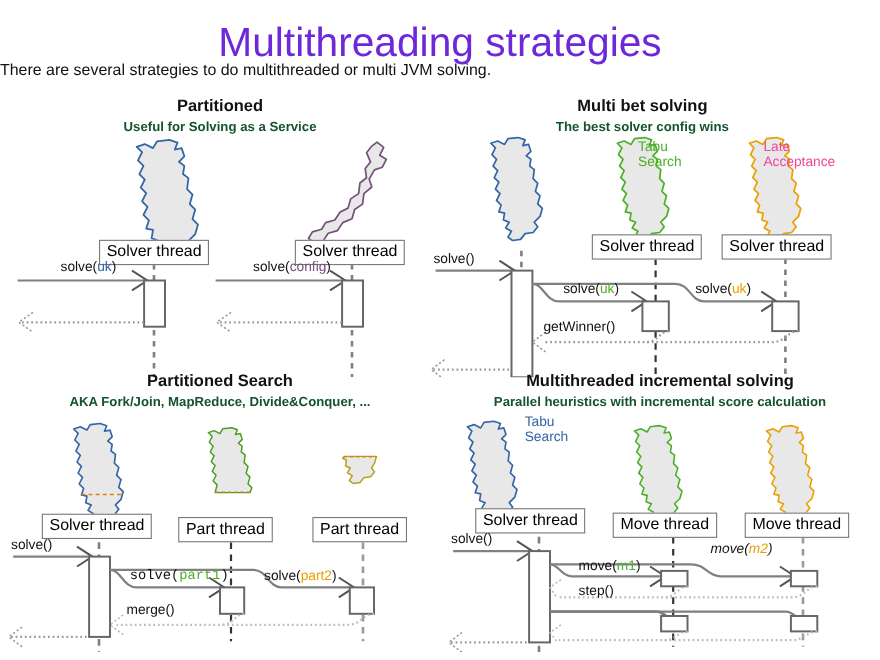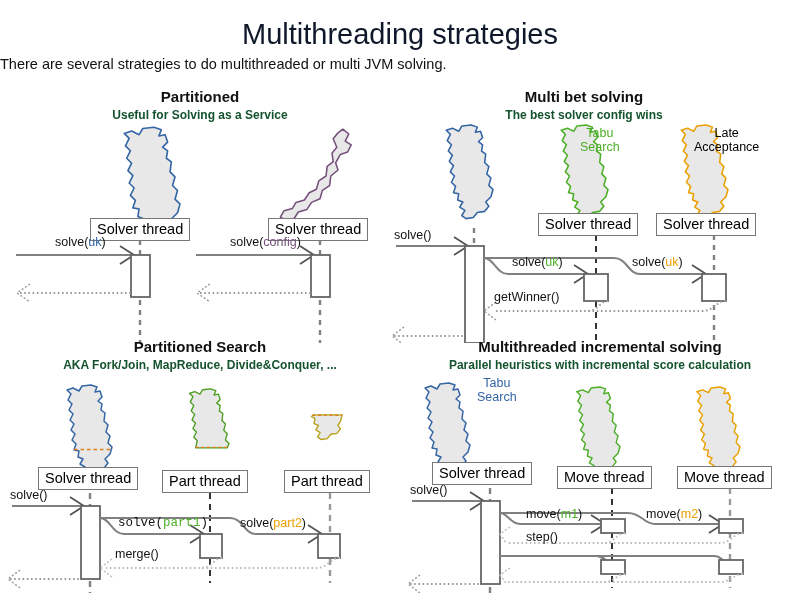--- a/index.html
+++ b/index.html
@@ -8,22 +8,22 @@
     width: 800px; height: 600px;
     background: #ffffff;
     font-family: "Liberation Sans", sans-serif;
     color: #1a1a1a;
     overflow: hidden;
   }
   #page { position: relative; width: 800px; height: 600px; }
 
   .pg-title {
     position: absolute; left: 0; top: 18px; width: 800px;
-    text-align: center; font-size: 29px; font-weight: 400;
-    letter-spacing: 0px; color: #0f172a;
+    text-align: center; font-size: 37px; font-weight: 400;
+    letter-spacing: 0px; color: #6d28d9;
   }
   .pg-sub {
     position: absolute; left: 0; top: 56px; width: 800px;
     text-align: left; font-size: 14.5px; font-weight: 400; color: #111;
   }
 
   .quadrant { position: absolute; width: 400px; height: 255px; }
   .q-title {
     position: absolute; left: 0; top: 0; width: 400px; text-align: center;
     font-size: 15px; font-weight: bold; color: #111;
@@ -45,25 +45,25 @@
     position: absolute; font-size: 12.5px; color: #111; white-space: nowrap;
     line-height: 1;
   }
   .msg .uk  { color: #3465a4; }
   .msg .jp  { color: #75507b; }
   .msg .grn { color: #4daf28; }
   .msg .org { color: #eaa000; }
 
   
   .cap {
-    position: absolute; font-size: 12.5px; text-align: center; line-height: 1.15;
+    position: absolute; font-size: 12.5px; line-height: 1.15;
     white-space: nowrap;
   }
   .cap.grn { color: #4daf28; }
-  .cap.org { color: #000000; }
+  .cap.org { color: #ec4899; }
   .cap.blu { color: #3465a4; }
 </style>
 </head>
 <body>
 
 <div id="page">
 
   <div class="pg-title">Multithreading strategies</div>
   <div class="pg-sub">There are several strategies to do multithreaded or multi JVM solving.</div>
 
@@ -305,17 +305,17 @@
     <div class="cap blu" style="left:77px; top:38px;">
       <span>Tabu</span><br><span>Search</span>
     </div>
 
     <div class="thread-box" style="left:32px; top:124px;">Solver thread</div>
     <div class="thread-box" style="left:157px; top:128px;">Move thread</div>
     <div class="thread-box" style="left:277px; top:128px;">Move thread</div>
 
     <div class="msg" style="left:10px; top:146px;"><span>solve()</span></div>
     <div class="msg" style="left:126px; top:170px;"><span>move(</span><span class="grn">m1</span><span>)</span></div>
-    <div class="msg" style="left:246px; top:170px;"><span>move(</span><span class="org">m2</span><span>)</span></div>
+    <div class="msg" style="left:246px; top:155px;font-style:italic;"><span>move(</span><span class="org">m2</span><span>)</span></div>
     <div class="msg" style="left:126px; top:193px;"><span>step()</span></div>
   </div>
 
 </div>
 
 </body></html>

